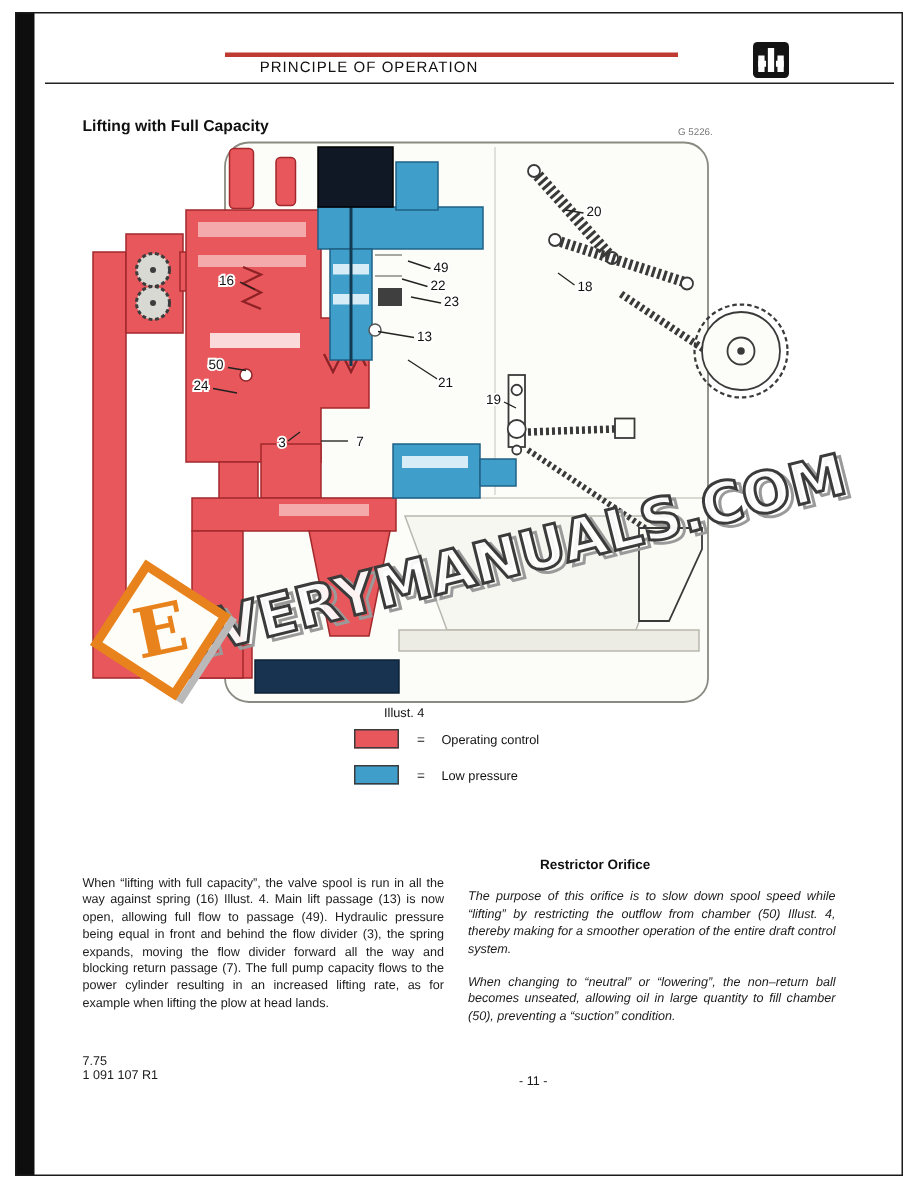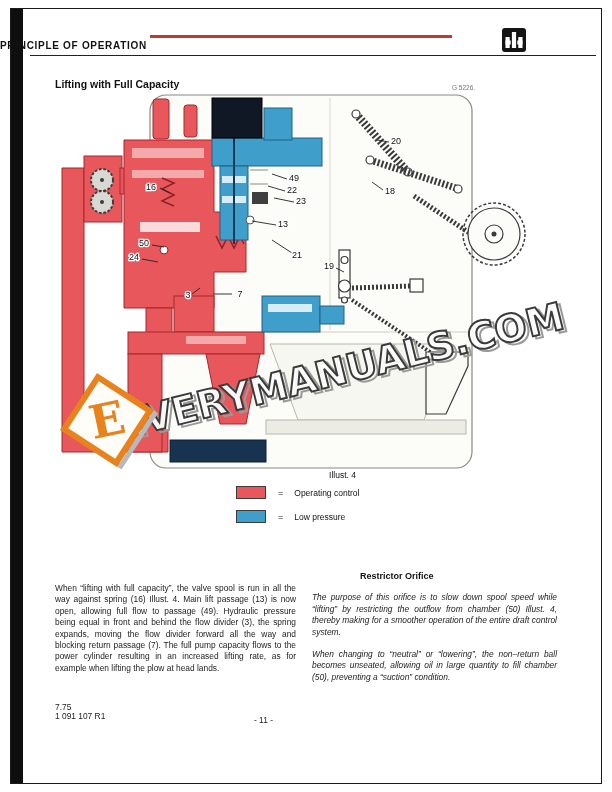--- a/index.html
+++ b/index.html
@@ -1,43 +1,43 @@
 <!DOCTYPE html>
 <html><head>
 <meta charset="utf-8">
 <style>
   html,body{margin:0;padding:0;background:#e9e9e9;}
   .page{position:relative;width:612px;height:792px;background:#ffffff;overflow:hidden;
         font-family:"Liberation Sans",sans-serif;color:#111;margin:0 auto;}
   .frame{position:absolute;left:10px;top:8px;width:590px;height:774px;border:1.3px solid #1a1a1a;}
   .left-bar{position:absolute;left:10px;top:8px;width:13px;height:776px;background:#0e0e0e;}
   .red-rule{position:absolute;left:150px;top:35px;width:302px;height:3px;background:#bf3a31;}
-  .header-title{position:absolute;left:0;top:40px;width:492px;text-align:left;
-        font-weight:bold;font-size:10px;letter-spacing:.7px;}
+  .header-title{position:absolute;left:0;top:40px;width:492px;text-align:center;
+        font-weight:normal;font-size:10px;letter-spacing:.7px;}
   .header-rule{position:absolute;left:30px;top:55px;width:566px;height:1px;background:#222;}
   .ih-logo{position:absolute;left:502px;top:28px;width:24px;height:24px;}
   .section-title{position:absolute;left:55px;top:78px;font-weight:bold;font-size:10.5px;}
   .diagram-layer{position:absolute;left:0;top:0;}
-  .illust-caption{position:absolute;left:256px;top:470px;width:100px;text-align:right;font-size:8.5px;}
+  .illust-caption{position:absolute;left:256px;top:470px;width:100px;text-align:left;font-size:8.5px;}
   .legend-row{position:absolute;left:236px;display:flex;align-items:center;font-size:8.5px;}
   .legend-row.r1{top:486px;}
   .legend-row.r2{top:510px;}
   .swatch{width:30px;height:13px;border:1px solid #3c3c3c;box-sizing:border-box;}
   .swatch.red{background:#e8575b;}
   .swatch.blue{background:#3f9fca;}
   .eq{margin:0 11px 0 12px;font-size:9px;}
   .col{position:absolute;font-size:8.4px;line-height:11.4px;text-align:justify;color:#1c1c1c;}
   .col-left{left:55px;top:583px;width:241px;}
   .col-right{left:312px;top:571px;width:245px;}
   .col-right h3{font-size:9px;margin:0 0 10px 0;font-weight:bold;color:#111;padding-left:48px;}
   .col-right p{margin:0 0 11px 0;font-style:italic;}
   .foot{position:absolute;font-size:8.4px;color:#1c1c1c;}
   .doc-number{left:55px;top:711px;}
   .revision{left:55px;top:702px;}
-  .page-number{left:254px;top:715px;width:88px;text-align:left;}
+  .page-number{left:277px;top:715px;width:88px;text-align:right;}
 </style>
 </head>
 <body>
 
 <div class="page">
 
   <div class="left-bar"></div>
   <div class="frame"></div>
 
   <div class="red-rule"></div>

